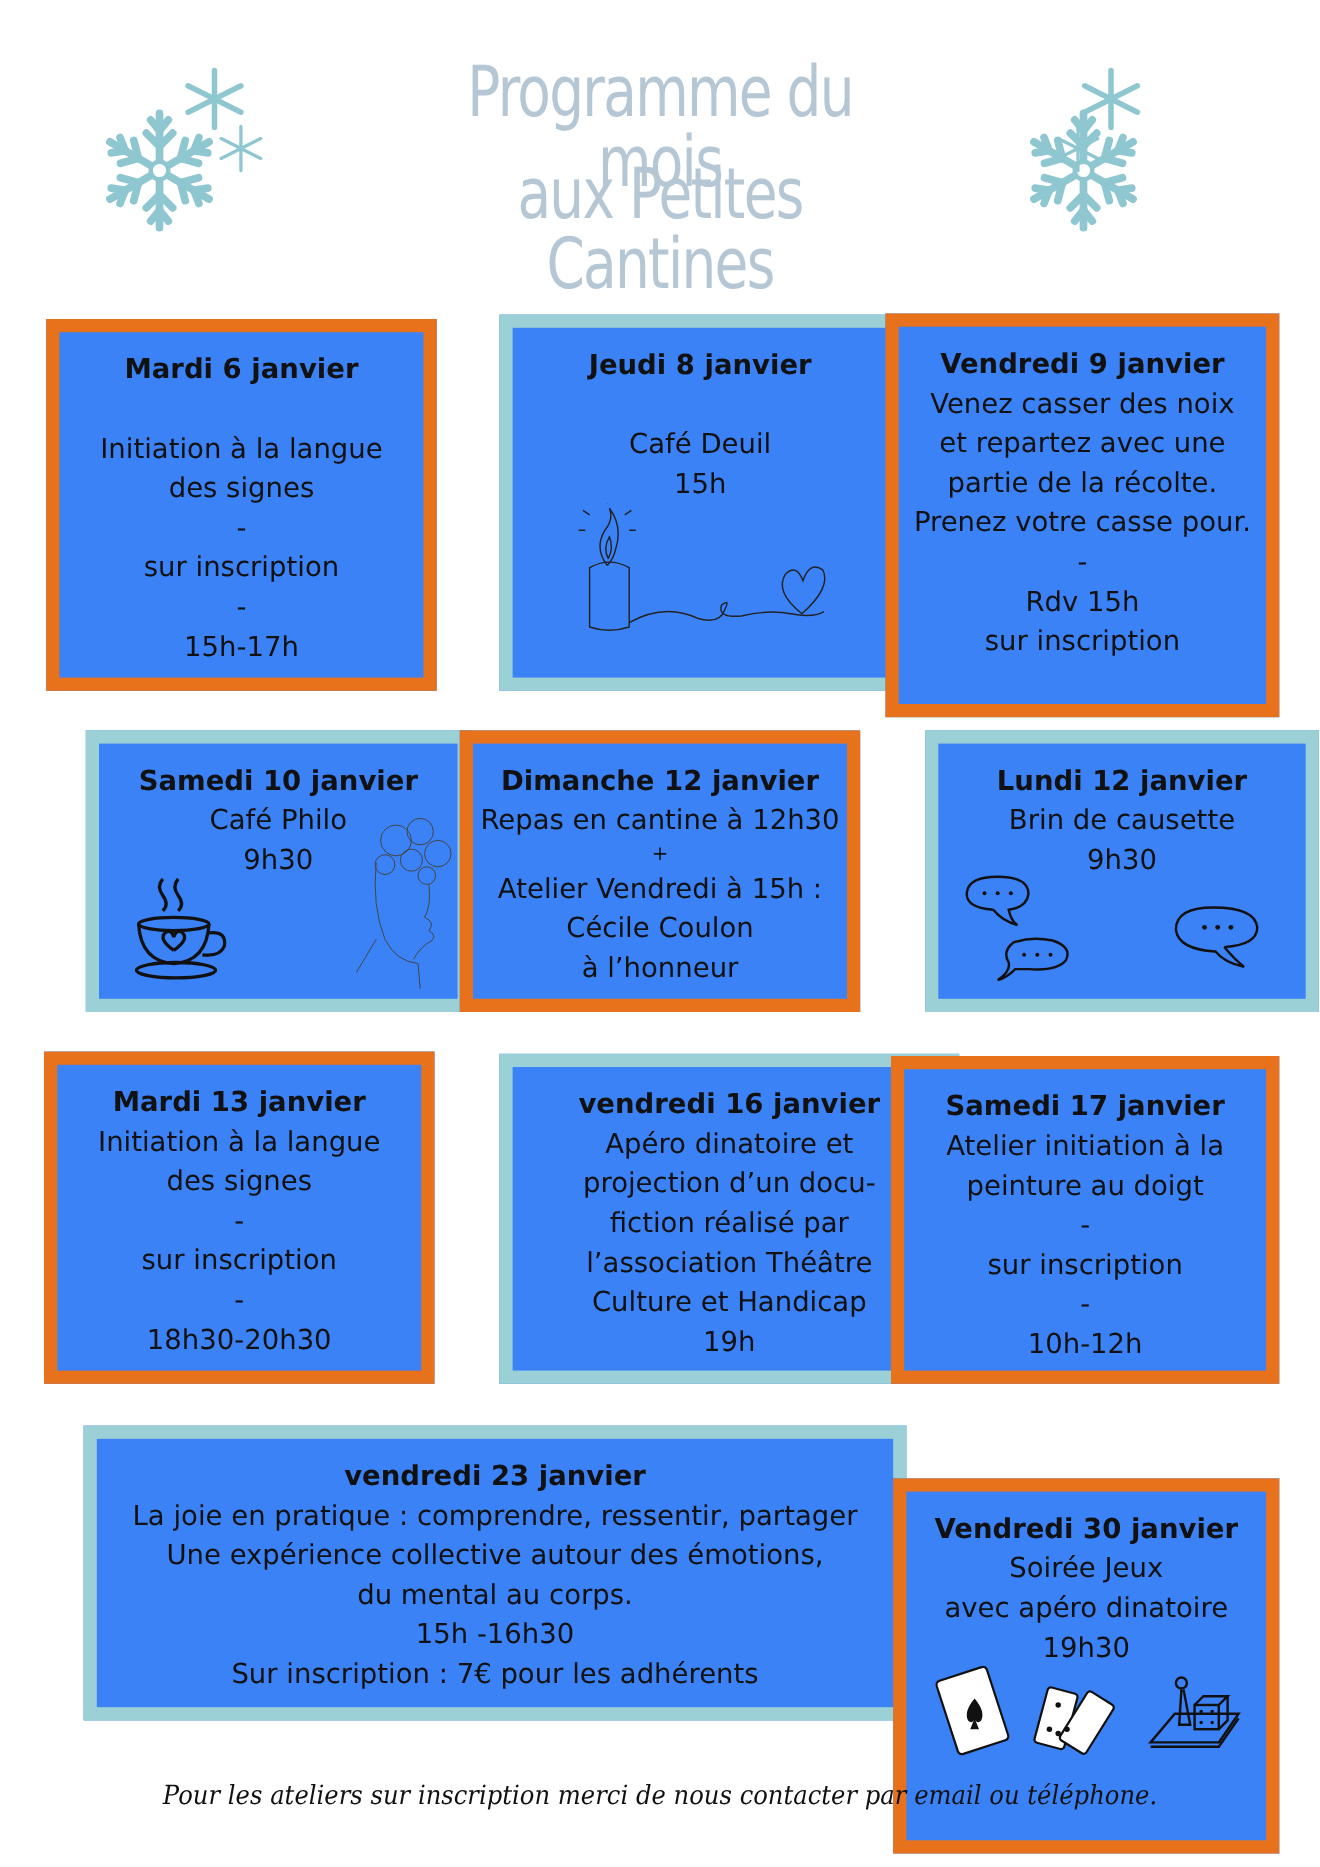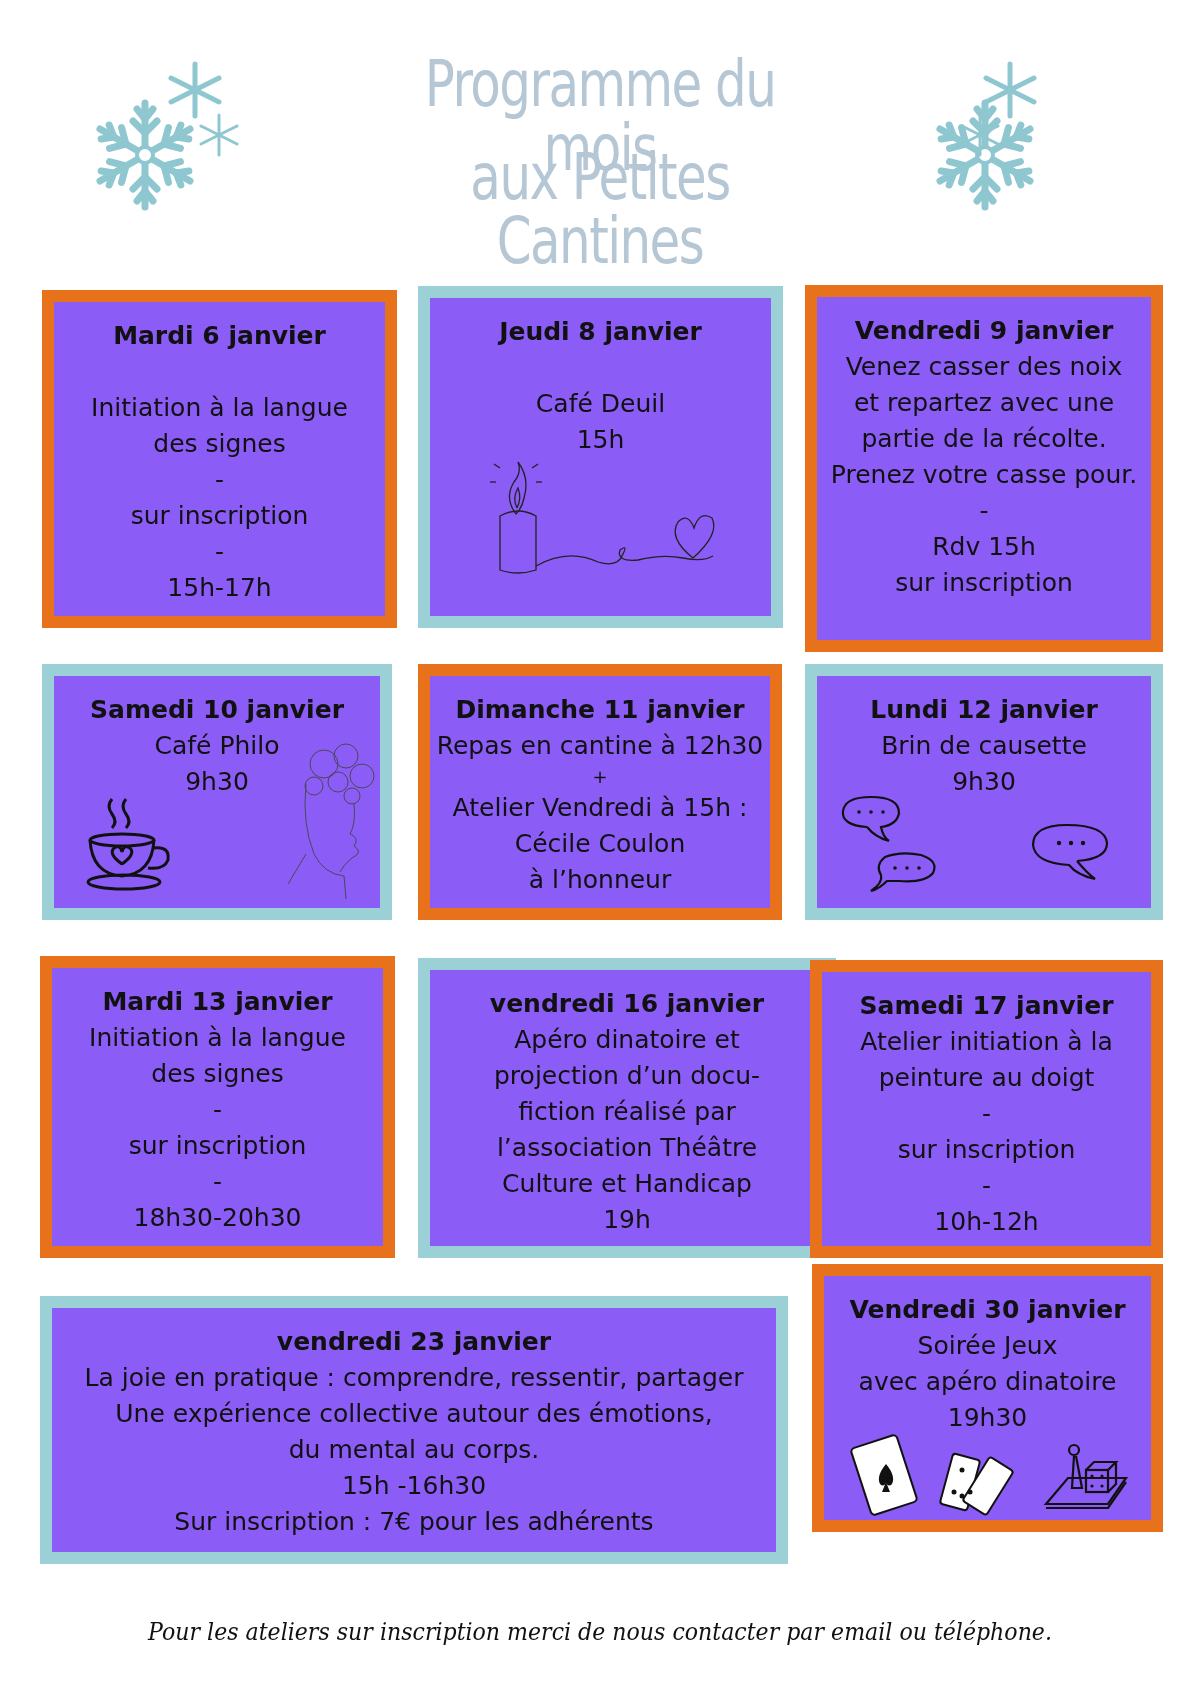--- a/index.html
+++ b/index.html
@@ -4,24 +4,24 @@
 <style>
   html, body { margin:0; padding:0; background:#ffffff; }
   body { width:1200px; height:1697px; position:relative; overflow:hidden;
          font-family:"DejaVu Sans", sans-serif; color:#111; }
   .title { position:absolute; left:300px; width:600px; text-align:center;
            color:#b5c6d4; font-family:"DejaVu Sans", sans-serif;
            font-size:64px; letter-spacing:-2px; line-height:1; transform:scaleX(0.78); transform-origin:center; }
   .t1 { top:52px; }
   .t2 { top:145px; }
   .flake { position:absolute; }
-  .box { position:absolute; box-sizing:border-box; border:12px solid; background:#8b5cf6;
+  .box { position:absolute; box-sizing:border-box; border:12px solid; background:#3b82f6;
          text-align:center; font-size:25px; line-height:36px; padding-top:16px; }
   .box.orange { border-color:#e8721c; }
-  .box.teal { border-color:#9bd1d6; }
+  .box.teal { border-color:#9bd1d6;margin-left:36px; }
   .box .date { font-weight:bold; }
   .box .line { display:block; white-space:nowrap; }
   .illus { position:absolute; }
   .footer { position:absolute; left:0; width:1200px; top:1618px; text-align:center;
             font-family:"DejaVu Serif", serif; font-style:italic; font-size:24px; color:#111;
             transform:scaleX(0.92); }
 </style>
 </head>
 <body>
 
@@ -161,21 +161,21 @@
       <circle cx="30" cy="52" r="9"></circle>
         <circle cx="68" cy="62" r="8"></circle>
       <path d="M22 50 Q18 90 30 120 Q40 140 60 142 L62 165"></path>
       <path d="M70 70 Q72 90 66 100 Q76 104 70 112 Q80 118 68 124 Q60 130 56 138"></path>
       <path d="M22 120 Q10 140 4 150"></path>
     </g>
   </svg>
 </div>
 
 <div class="box orange" style="left:418px;top:664px;width:364px;height:256px">
-  <span class="line date">Dimanche 11 janvier</span>
+  <span class="line date">Dimanche 12 janvier</span>
   <span class="line">Repas en cantine à 12h30</span>
   <span class="line" style="font-size:18px;line-height:26px">+</span>
   <span class="line">Atelier Vendredi  à 15h :</span>
   <span class="line">Cécile Coulon</span>
   <span class="line">à l’honneur</span>
 </div>
 
 <div class="box teal" style="left:805px;top:664px;width:358px;height:256px">
   <span class="line date">Lundi 12 janvier</span>
   <span class="line">Brin de causette</span>
@@ -232,21 +232,21 @@
 
 <div class="box teal" style="left:40px;top:1296px;width:748px;height:268px">
   <span class="line date">vendredi 23 janvier</span>
   <span class="line">La joie en pratique : comprendre, ressentir, partager</span>
   <span class="line">Une expérience collective autour des émotions,</span>
   <span class="line">du mental au corps.</span>
   <span class="line">15h -16h30</span>
   <span class="line">Sur inscription : 7€ pour les adhérents</span>
 </div>
 
-<div class="box orange" style="left:812px;top:1264px;width:351px;height:268px">
+<div class="box orange" style="left:812px;top:1344px;width:351px;height:341px">
   <span class="line date">Vendredi 30 janvier</span>
   <span class="line">Soirée Jeux</span>
   <span class="line">avec apéro dinatoire</span>
   <span class="line">19h30</span>
   <svg class="illus" style="left:22px;top:158px" width="290" height="85" viewBox="0 0 290 85">
     <g stroke="#111" stroke-width="2" fill="#fff">
       <rect x="14" y="6" width="48" height="70" rx="4" transform="rotate(-18 38 41)"></rect>
       <rect x="100" y="22" width="28" height="52" rx="3" transform="rotate(15 114 48)"></rect>
       <rect x="128" y="26" width="28" height="52" rx="3" transform="rotate(32 142 52)"></rect>
     </g>

